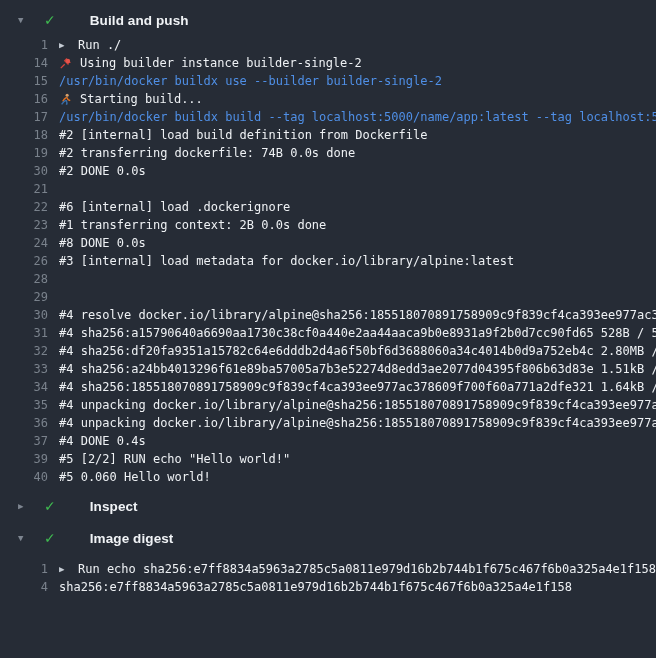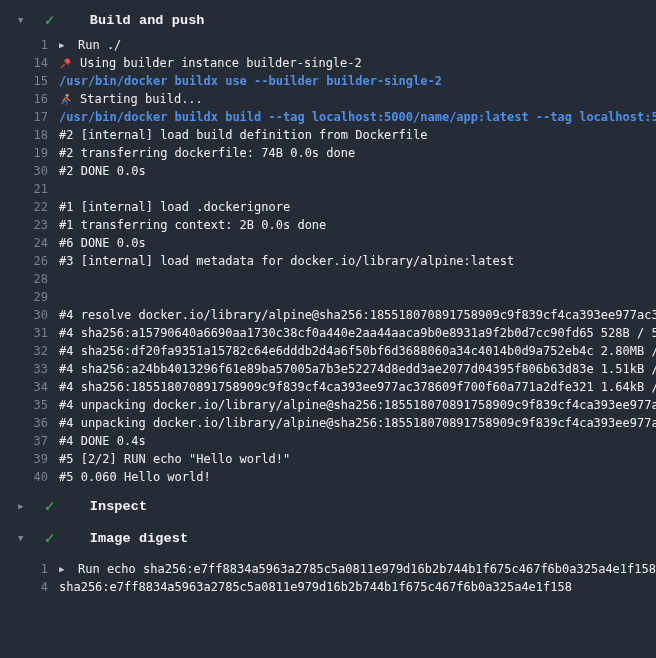--- a/index.html
+++ b/index.html
@@ -15,37 +15,37 @@
   }
   .tri{
     flex:0 0 12px;font-size:9px;color:#7d8590;line-height:1;
   }
   .check{
     margin-left:14px;color:#3fb950;font-weight:bold;font-size:14px;line-height:1;
     font-family:"DejaVu Sans",sans-serif;
   }
   .sec-title{
     margin-left:14px;
-    font-family:Liberation Mono, monospace;
+    font-family:Liberation Sans, sans-serif;
     font-size:13.5px;font-weight:600;color:#f0f3f6;letter-spacing:.1px;padding-left:20px;
   }
   .sec-lines{margin:2px 0 6px 0;}
   section.collapsed{margin-bottom:4px;}
   section:last-child .sec-lines{margin-top:8px;}
   .line{
     display:flex;height:18px;line-height:18px;font-size:12px;
     overflow:hidden;white-space:pre;align-items:center;
   }
   .ln{
     flex:0 0 48px;text-align:right;color:#7a828c;padding-right:11px;
     cursor:pointer;user-select:none;
   }
   .lt{color:#eef1f4;display:flex;align-items:center;white-space:pre;}
   .lt .txt{white-space:pre;}
-  .lt.command .txt{color:#4f8fe6;font-weight:bold;}
+  .lt.command .txt{color:#4f8fe6;font-weight:normal;}
   .icon{display:inline-flex;align-items:center;margin-right:8px;}
   .icon.glyph{font-size:9px;color:#c6cdd5;width:10px;margin-right:9px;}
   .icon svg{display:block;}
 </style>
 </head>
 <body>
 
 <div id="log-root">
     <section class="expanded">
     <div class="sec-header">
@@ -95,29 +95,29 @@
         <div class="line">
     <span class="ln">30</span>
     <span class="lt"><span class="txt">#2 DONE 0.0s</span></span>
   </div>
         <div class="line">
     <span class="ln">21</span>
     <span class="lt"><span class="txt"></span></span>
   </div>
         <div class="line">
     <span class="ln">22</span>
-    <span class="lt"><span class="txt">#1 [internal] load .dockerignore</span></span>
+    <span class="lt"><span class="txt">#6 [internal] load .dockerignore</span></span>
   </div>
         <div class="line">
     <span class="ln">23</span>
     <span class="lt"><span class="txt">#1 transferring context: 2B 0.0s done</span></span>
   </div>
         <div class="line">
     <span class="ln">24</span>
-    <span class="lt"><span class="txt">#6 DONE 0.0s</span></span>
+    <span class="lt"><span class="txt">#8 DONE 0.0s</span></span>
   </div>
         <div class="line">
     <span class="ln">26</span>
     <span class="lt"><span class="txt">#3 [internal] load metadata for docker.io/library/alpine:latest</span></span>
   </div>
         <div class="line">
     <span class="ln">28</span>
     <span class="lt"><span class="txt"></span></span>
   </div>
         <div class="line">

